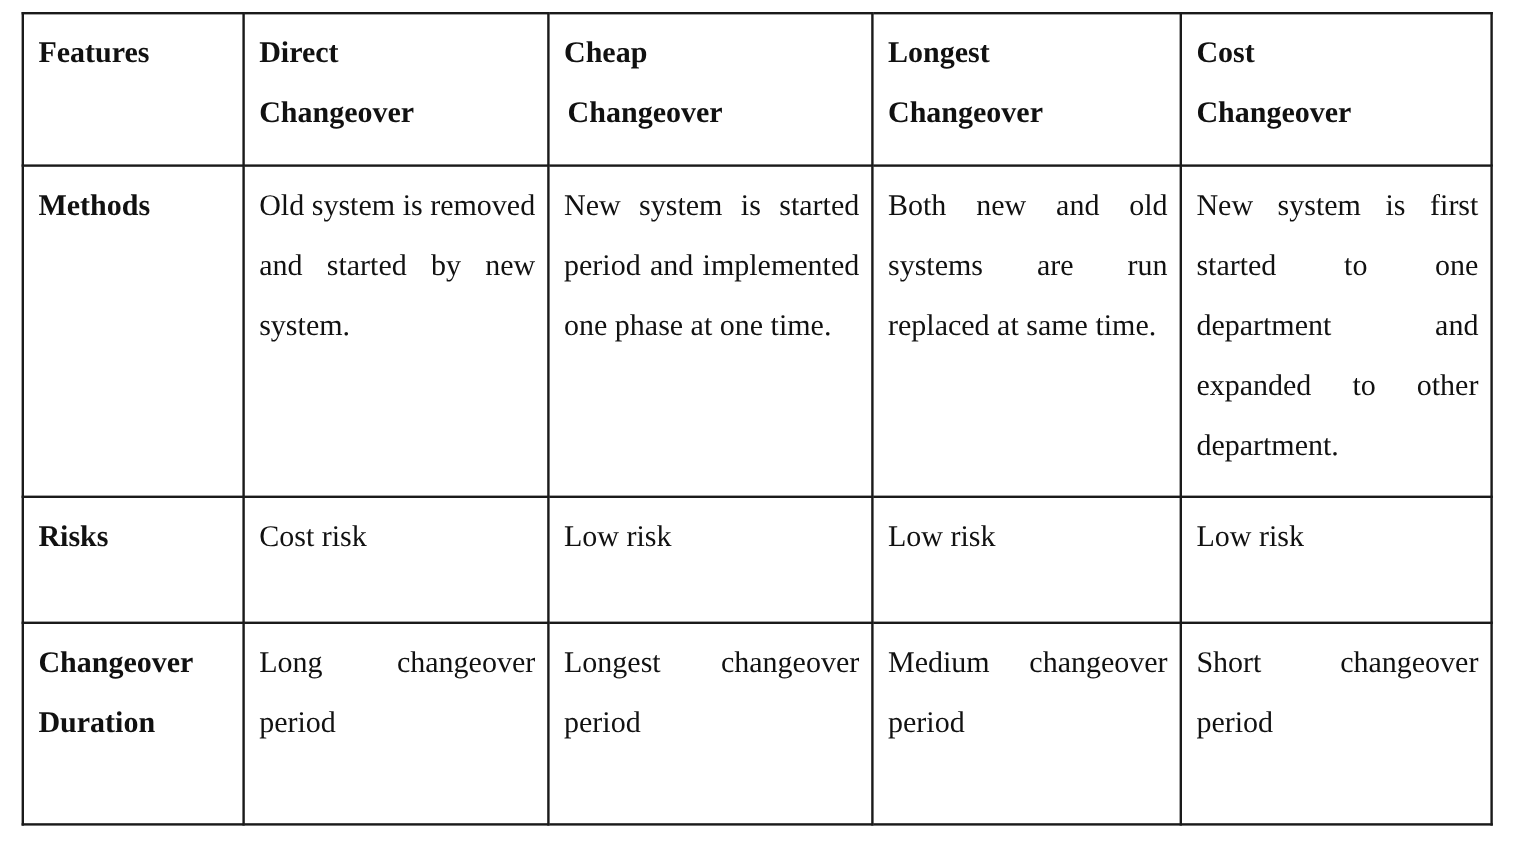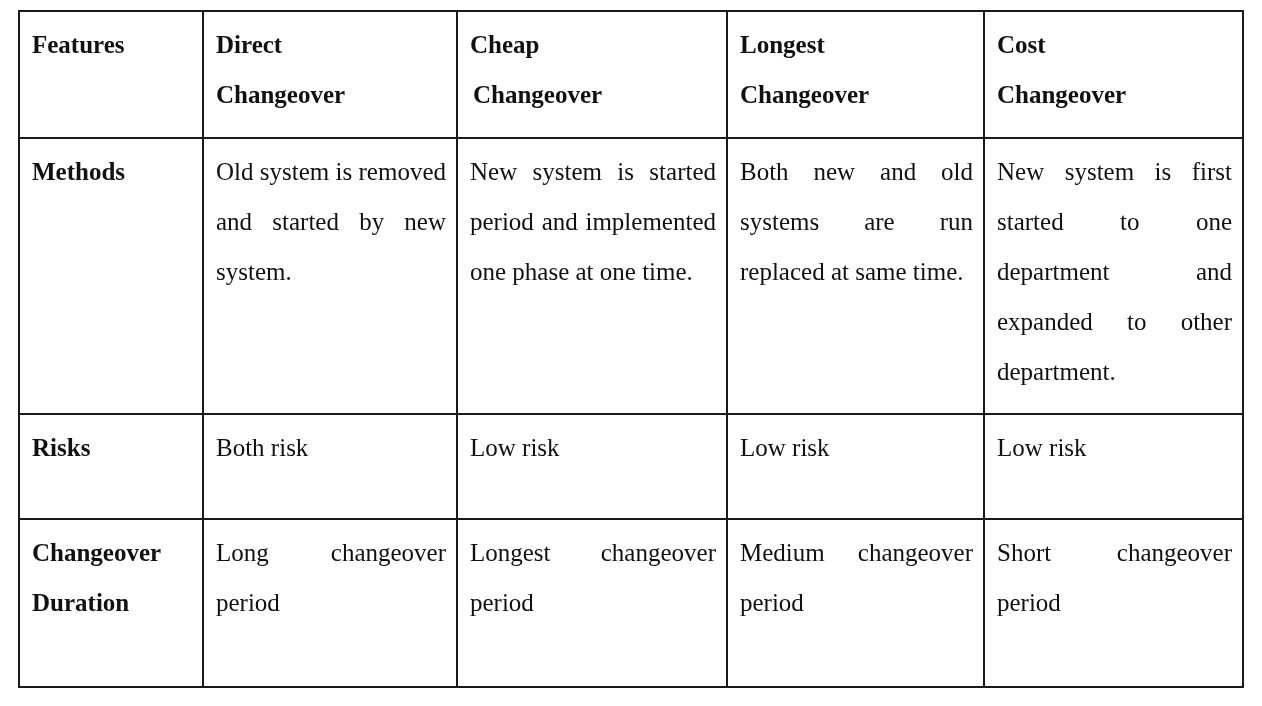--- a/index.html
+++ b/index.html
@@ -135,21 +135,21 @@
           <td class="cellbody">New system is started period and implemented one phase at one time.</td>
           <td class="cellbody">Both new and old systems are run replaced at same time.</td>
           <td class="cellbody">New system is first started to one department and expanded to other department.</td>
         </tr>
 
 
         <tr class="row-risks">
           <td class="rowlabel">
             <span class="line">Risks</span>
           </td>
-          <td class="cellbody nojustify">Both risk</td>
+          <td class="cellbody nojustify">Cost risk</td>
           <td class="cellbody nojustify">Low risk</td>
           <td class="cellbody nojustify">Low risk</td>
           <td class="cellbody nojustify">Low risk</td>
         </tr>
 
         <tr class="row-duration">
           <td class="rowlabel">
             <span class="line">Changeover</span>
             <span class="line">Duration</span>
           </td>

